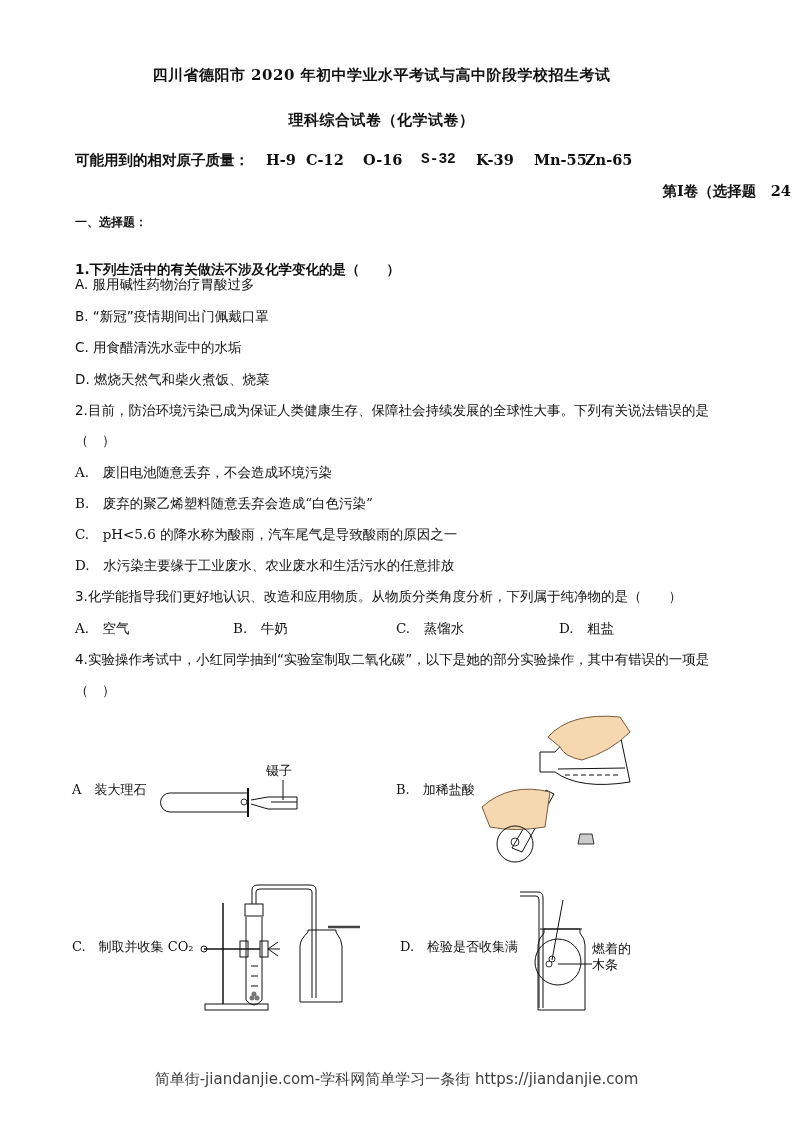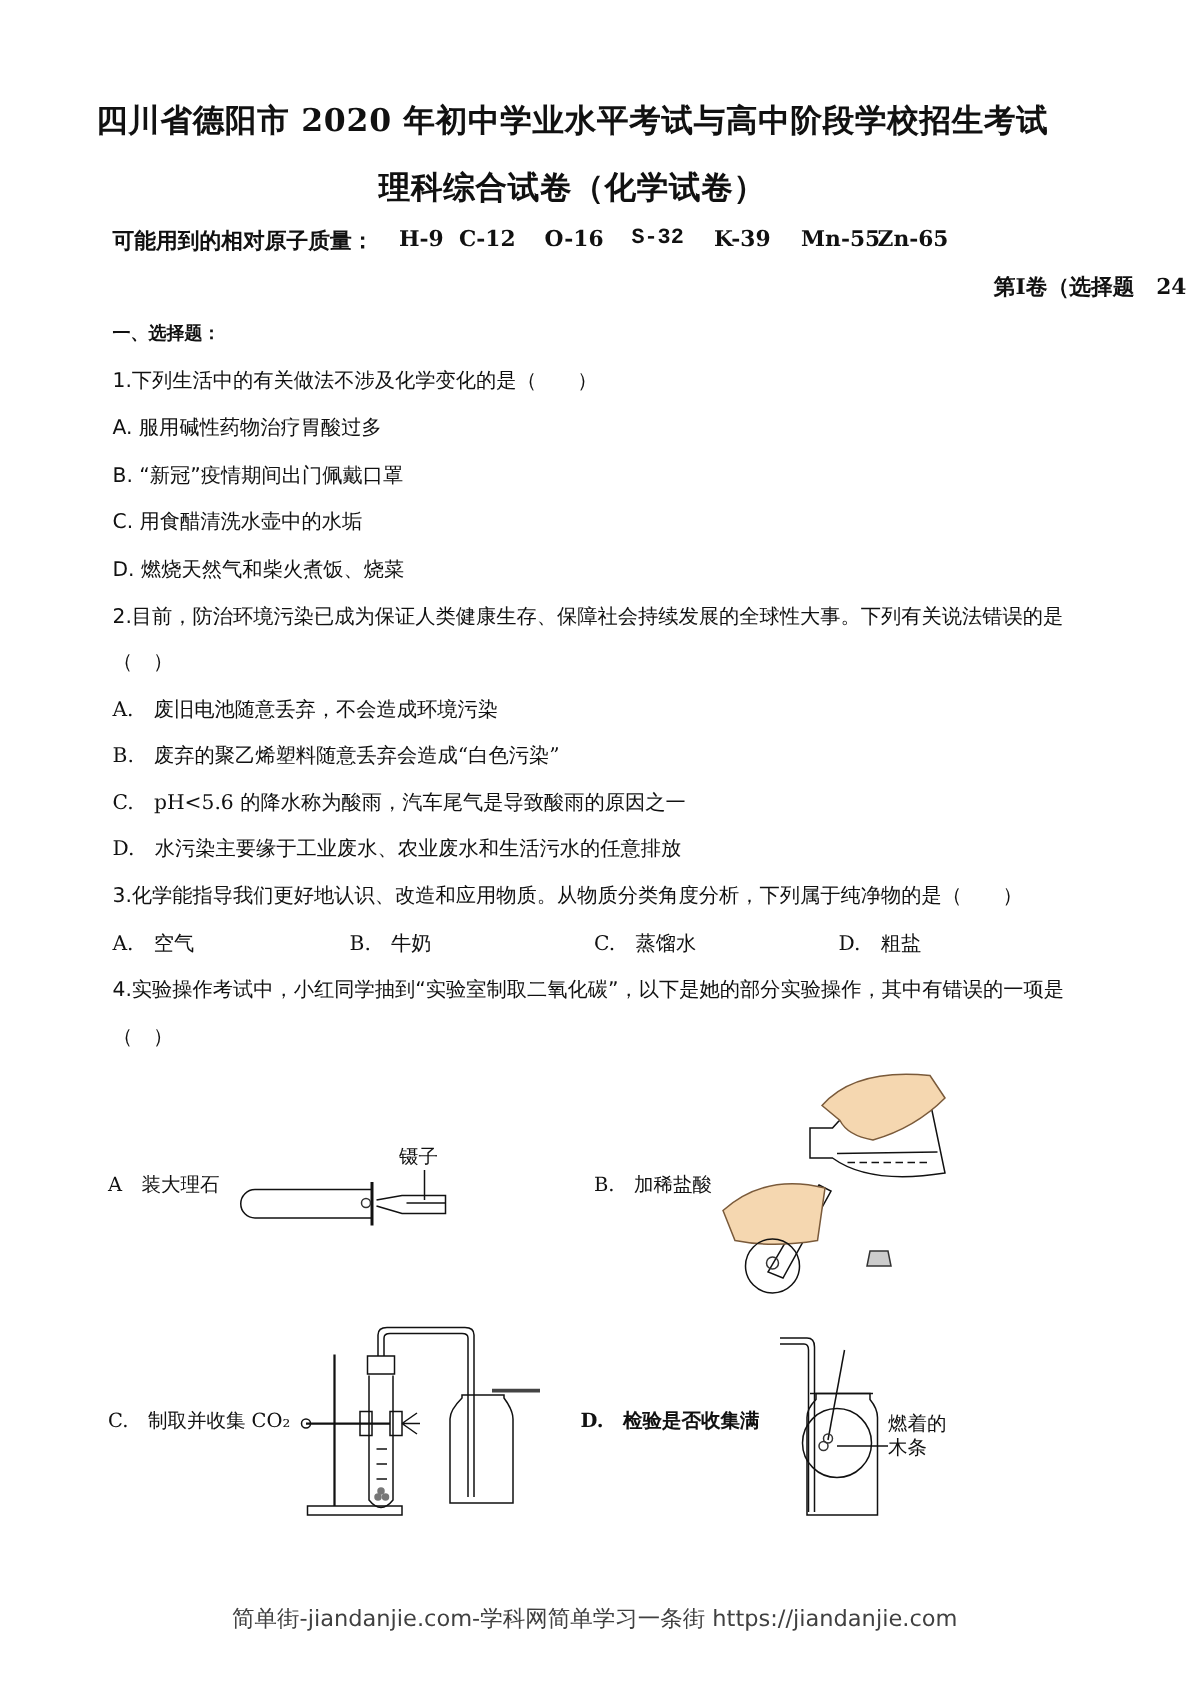--- a/index.html
+++ b/index.html
@@ -1,18 +1,18 @@
 <!DOCTYPE html>
 <html><head>
 <meta charset="utf-8">
 <style>
   html, body { margin: 0; padding: 0; background: #ffffff; }
   body { width: 793px; height: 1122px; position: relative; overflow: hidden; color: #111; font-family: "DejaVu Serif", "Liberation Serif", serif; }
   .abs { position: absolute; white-space: nowrap; }
-  .title { left: 0; width: 763px; text-align: center; font-weight: bold; font-size: 21px; letter-spacing: 0.5px; }
+  .title { left: 0; width: 763px; text-align: center; font-weight: bold; font-size: 15px; letter-spacing: 0.5px; }
   .bold { font-weight: bold; }
   .q { font-size: 13.5px; left: 75px; }
   .sans { font-family: "DejaVu Sans", "Liberation Sans", sans-serif; }
   .mass { font-weight: bold; font-size: 14.5px; top: 151px; }
   .footer { left: 0; width: 793px; text-align: center; top: 1070px; font-size: 15px; color: #404040; font-family: "DejaVu Sans", "Liberation Sans", sans-serif; }
   svg { position: absolute; overflow: visible; }
   .lbl { font-size: 13px; }
 </style>
 </head>
 <body>
@@ -25,21 +25,21 @@
 <div class="abs mass" style="left:306px;">C-12</div>
 <div class="abs mass" style="left:363px;">O-16</div>
 <div class="abs mass" style="left:421px;font-family:Liberation Mono, monospace;">S-32</div>
 <div class="abs mass" style="left:476px;">K-39</div>
 <div class="abs mass" style="left:534px;">Mn-55</div>
 <div class="abs mass" style="left:585px;">Zn-65</div>
 
 <div class="abs bold" style="left:0;width:793px;text-align:right;top:182px;font-size:14.5px;margin-left:32px;">第Ⅰ卷（选择题　24 分）</div>
 <div class="abs bold" style="left:75px;top:214px;font-size:12px;">一、选择题：</div>
 
-<div class="abs q sans" style="top:245px;">1.下列生活中的有关做法不涉及化学变化的是（　　）</div>
+<div class="abs q sans" style="top:261px;font-weight:bold;">1.下列生活中的有关做法不涉及化学变化的是（　　）</div>
 <div class="abs q sans" style="top:276px;">A. 服用碱性药物治疗胃酸过多</div>
 <div class="abs q sans" style="top:308px;">B. “新冠”疫情期间出门佩戴口罩</div>
 <div class="abs q sans" style="top:339px;">C. 用食醋清洗水壶中的水垢</div>
 <div class="abs q sans" style="top:371px;">D. 燃烧天然气和柴火煮饭、烧菜</div>
 
 <div class="abs q sans" style="top:402px;">2.目前，防治环境污染已成为保证人类健康生存、保障社会持续发展的全球性大事。下列有关说法错误的是</div>
 <div class="abs q" style="top:432px;">（　）</div>
 <div class="abs q" style="top:464px;">A.　废旧电池随意丢弃，不会造成环境污染</div>
 <div class="abs q" style="top:495px;">B.　废弃的聚乙烯塑料随意丢弃会造成“白色污染”</div>
 <div class="abs q" style="top:526px;">C.　pH&lt;5.6 的降水称为酸雨，汽车尾气是导致酸雨的原因之一</div>
@@ -105,21 +105,21 @@
     <circle cx="57" cy="118" r="2.5" fill="#777"></circle>
     <circle cx="54" cy="114" r="2.5" fill="#777"></circle>
 
   <path d="M 52 24 L 52 10 Q 52 5 58 5 L 110 5 Q 116 5 116 10 L 116 118" fill="none" stroke="#111"></path>
   <path d="M 56 24 L 56 12 Q 56 9 60 9 L 108 9 Q 112 9 112 12 L 112 118" fill="none" stroke="#111"></path>
 
   <path d="M 108 50 L 108 52 Q 100 60 100 66 L 100 122 L 142 122 L 142 66 Q 142 60 136 52 L 136 50 Z" fill="none" stroke="#111"></path>
   <line x1="128" y1="47" x2="160" y2="47" stroke="#444" stroke-width="2.5"></line>
 </svg>
 
-<div class="abs lbl" style="left:387px;top:938px;font-weight:bold;">D.　检验是否收集满</div>
+<div class="abs lbl" style="left:400px;top:938px;">D.　检验是否收集满</div>
 <div class="abs sans" style="left:592px;top:940px;font-size:13px;">燃着的</div>
 <div class="abs sans" style="left:592px;top:956px;font-size:13px;">木条</div>
 <svg style="left:510px;top:885px;" width="110" height="130">
 
   <path d="M 10 7 L 28 7 Q 33 7 33 13 L 33 123" fill="none" stroke="#111"></path>
   <path d="M 10 11 L 26 11 Q 29 11 29 15 L 29 123" fill="none" stroke="#111"></path>
 
   <path d="M 34 44 L 34 48 Q 28 54 28 60 L 28 125 L 75 125 L 75 60 Q 75 54 70 48 L 70 44 Z" fill="none" stroke="#111"></path>
   <line x1="30" y1="44" x2="72" y2="44" stroke="#111"></line>
 

